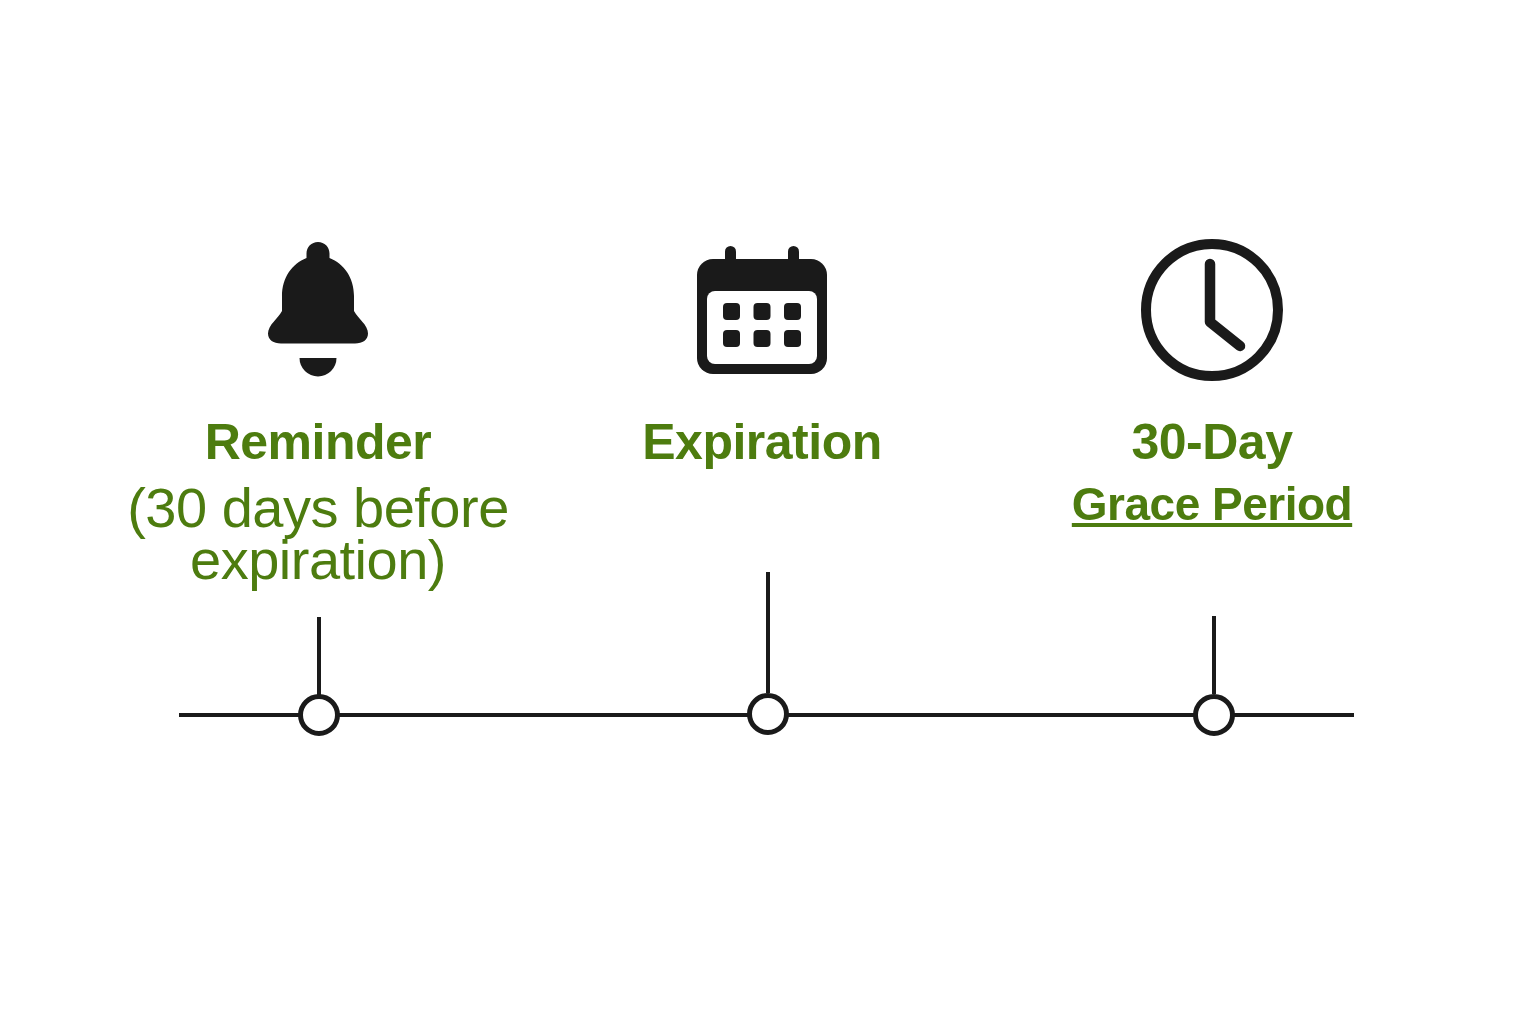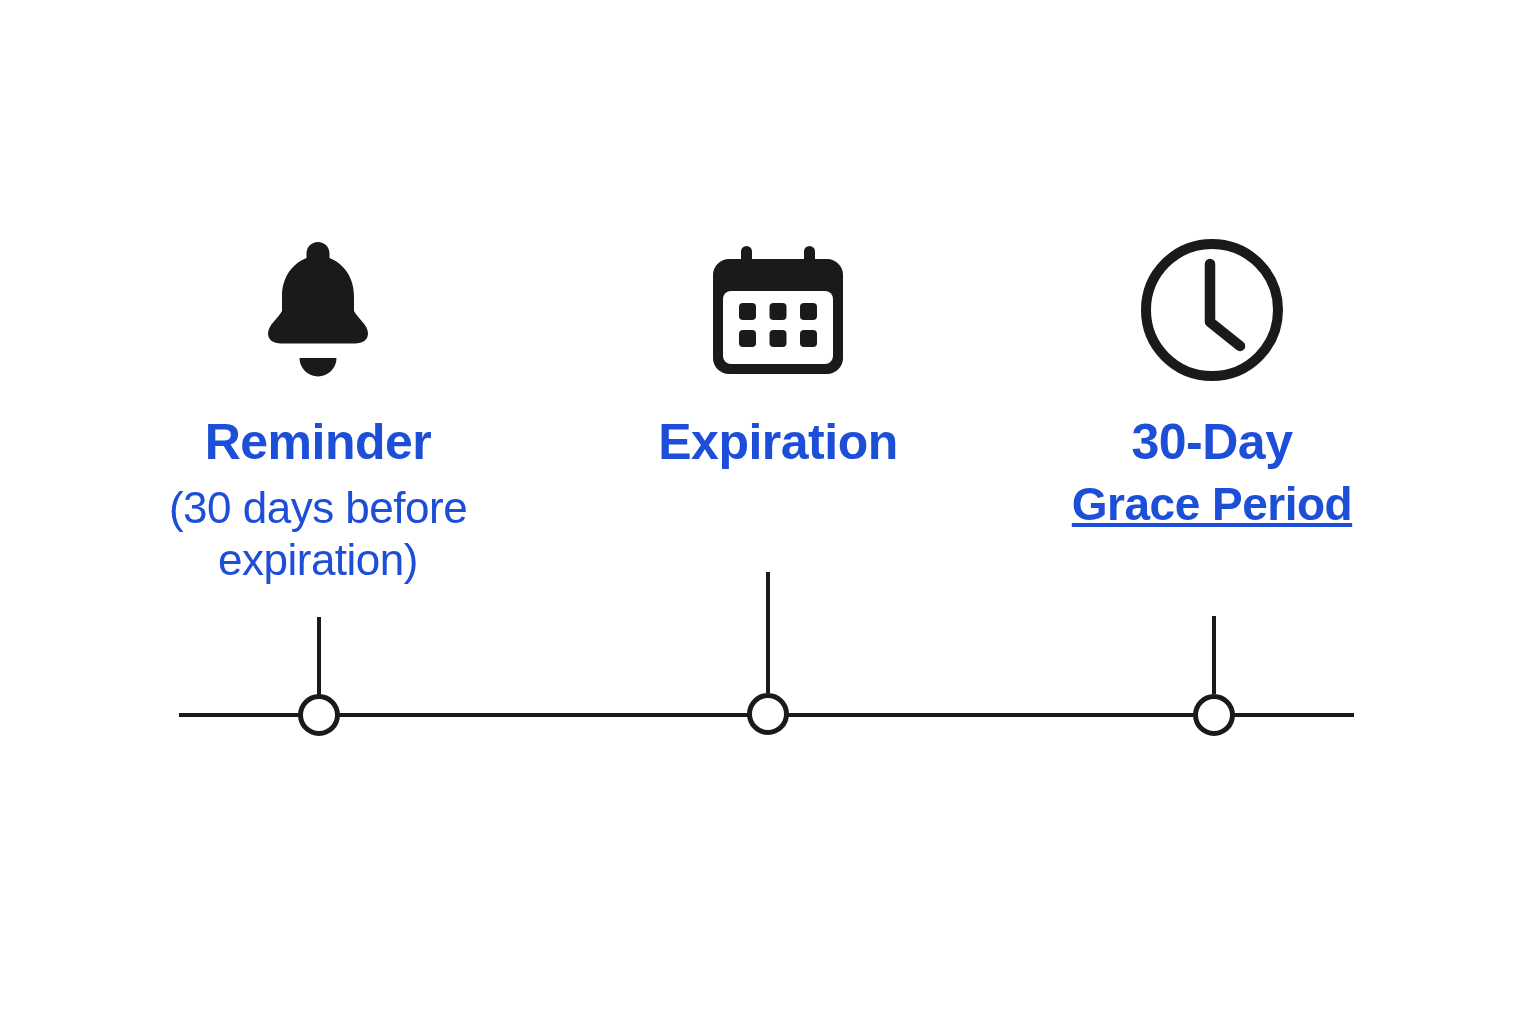--- a/index.html
+++ b/index.html
@@ -7,30 +7,30 @@
     padding: 0;
     background: #ffffff;
   }
   .canvas {
     position: relative;
     width: 1536px;
     height: 1024px;
     background: #ffffff;
     overflow: hidden;
     font-family: "Liberation Sans", sans-serif;
-    color: #1d4ed8;
+    color: #4d7c0f;
   }
   .milestone {
     position: absolute;
     top: 232px;
     width: 460px;
     text-align: center;
   }
   .m1 { left: 88px; }
-  .m2 { left: 548px; }
+  .m2 { left: 532px; }
   .m3 { left: 982px; text-align: center; }
   .icon-box {
     height: 155px;
     display: flex;
     align-items: center;
     justify-content: center;
   }
   .icon-box svg { display: block; }
   .ink-fill { fill: #1a1a1a; }
   .ink-stroke { stroke: #1a1a1a; fill: none; }
@@ -43,21 +43,21 @@
   }
   .title-line2 {
     font-size: 46px;
     line-height: 66px;
     font-weight: 700;
     letter-spacing: -0.5px;
     text-decoration: underline;
   }
   .subtitle {
     margin-top: 11px;
-    font-size: 44px;
+    font-size: 56px;
     line-height: 52px;
     font-weight: 400;
     letter-spacing: -0.5px;
   }
   
   .tl-line {
     position: absolute;
     left: 179px;
     top: 713px;
     width: 1175px;

